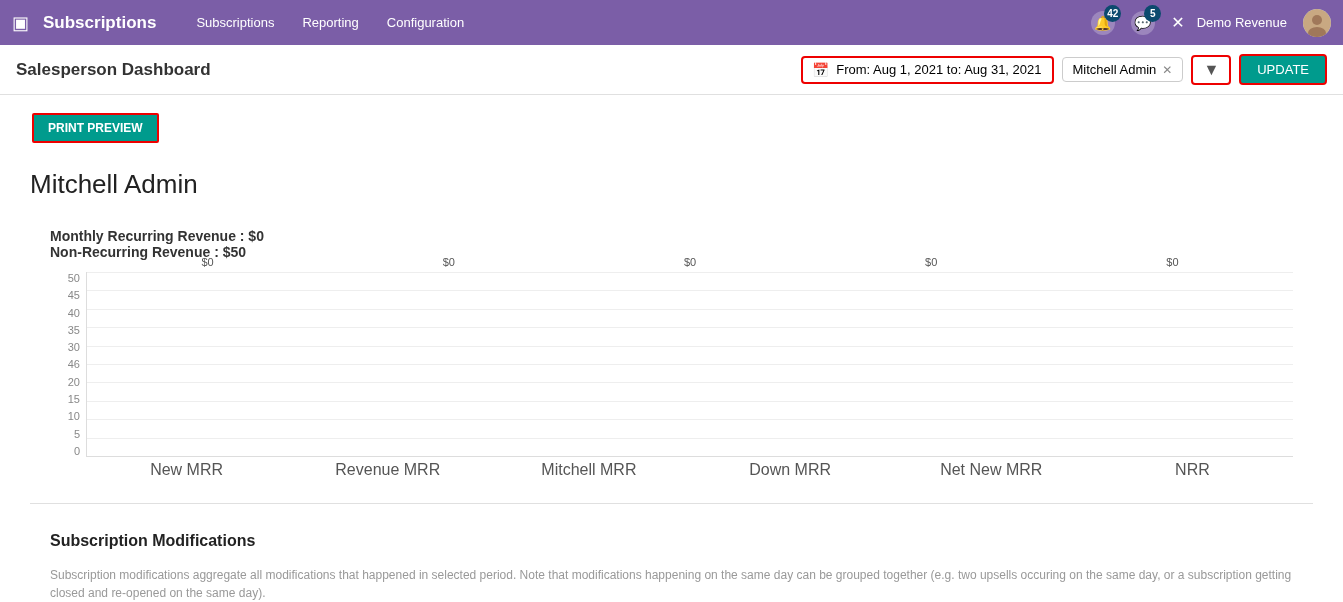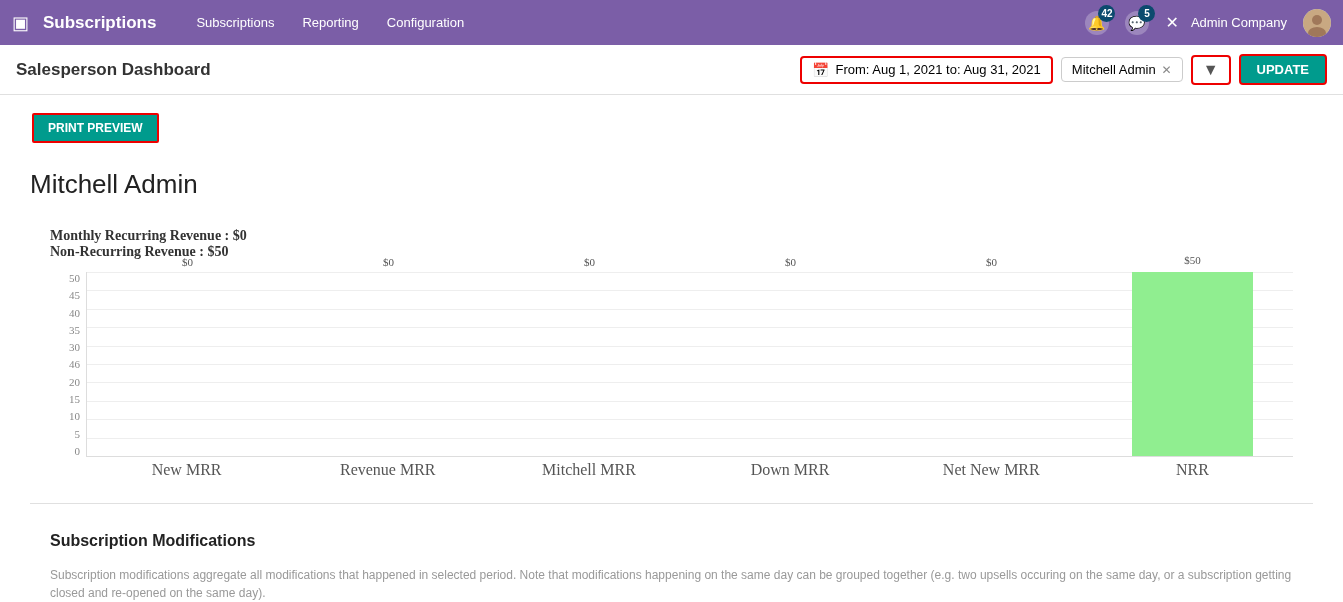--- a/index.html
+++ b/index.html
@@ -161,21 +161,21 @@
       font-size: 16px;
       color: #555;
     }
     .update-btn {
       background: #009B8D;
       color: white;
       border: 2px solid #e00;
       border-radius: 4px;
       padding: 6px 16px;
       font-size: 13px;
-      font-weight: bold;
+      font-weight: normal;
       cursor: pointer;
       text-transform: uppercase;
     }
 
     
     .print-preview-btn {
       border: 2px solid #e00;
       background: #009B8D;
       color: white;
       padding: 6px 14px;
@@ -199,21 +199,20 @@
     .section-person-name {
       font-size: 26px;
       font-weight: normal;
       color: #222;
       margin: 16px 0 12px 0;
     }
     .chart-section {
       background: white;
       padding: 16px 20px;
       margin: 0;
-      font-family: Liberation Serif, serif;
     }
     .mrr-title {
       font-size: 14px;
       font-weight: bold;
       color: #333;
     }
     .revenue-lines {
       margin-bottom: 12px;
     }
     .chart-wrapper {
@@ -342,21 +341,21 @@
   <div class="right-icons">
     <span class="badge-icon">
       <span class="icon-circle">🔔</span>
       <span class="badge">42</span>
     </span>
     <span class="badge-icon" style="margin-left:8px;">
       <span class="icon-circle">💬</span>
       <span class="badge">5</span>
     </span>
     <span class="close-btn" style="margin-left:8px;">✕</span>
-    <span class="company-name">Admin Company</span>
+    <span class="company-name">Demo Revenue</span>
     <div class="avatar">
       <svg width="28" height="28" viewBox="0 0 28 28">
         <circle cx="14" cy="14" r="14" fill="#c8a882"></circle>
         <circle cx="14" cy="11" r="5" fill="#a0785a"></circle>
         <ellipse cx="14" cy="24" rx="9" ry="6" fill="#a0785a"></ellipse>
       </svg>
     </div>
   </div>
 </nav>
 
@@ -442,24 +441,20 @@
               <div class="bar-group">
                 <span class="bar-value-label">$0</span>
                 <div class="bar-empty"></div>
               </div>
 
               <div class="bar-group">
                 <span class="bar-value-label">$0</span>
                 <div class="bar-empty"></div>
               </div>
 
-              <div class="bar-group">
-                <span class="bar-value-label" style="top:-18px;">$50</span>
-                <div class="bar" style="height: 100%;"></div>
-              </div>
             </div>
           </div>
         </div>
 
         <div class="x-labels">
           <div class="x-label">New MRR</div>
           <div class="x-label">Revenue MRR</div>
           <div class="x-label">Mitchell MRR</div>
           <div class="x-label">Down MRR</div>
           <div class="x-label">Net New MRR</div>

